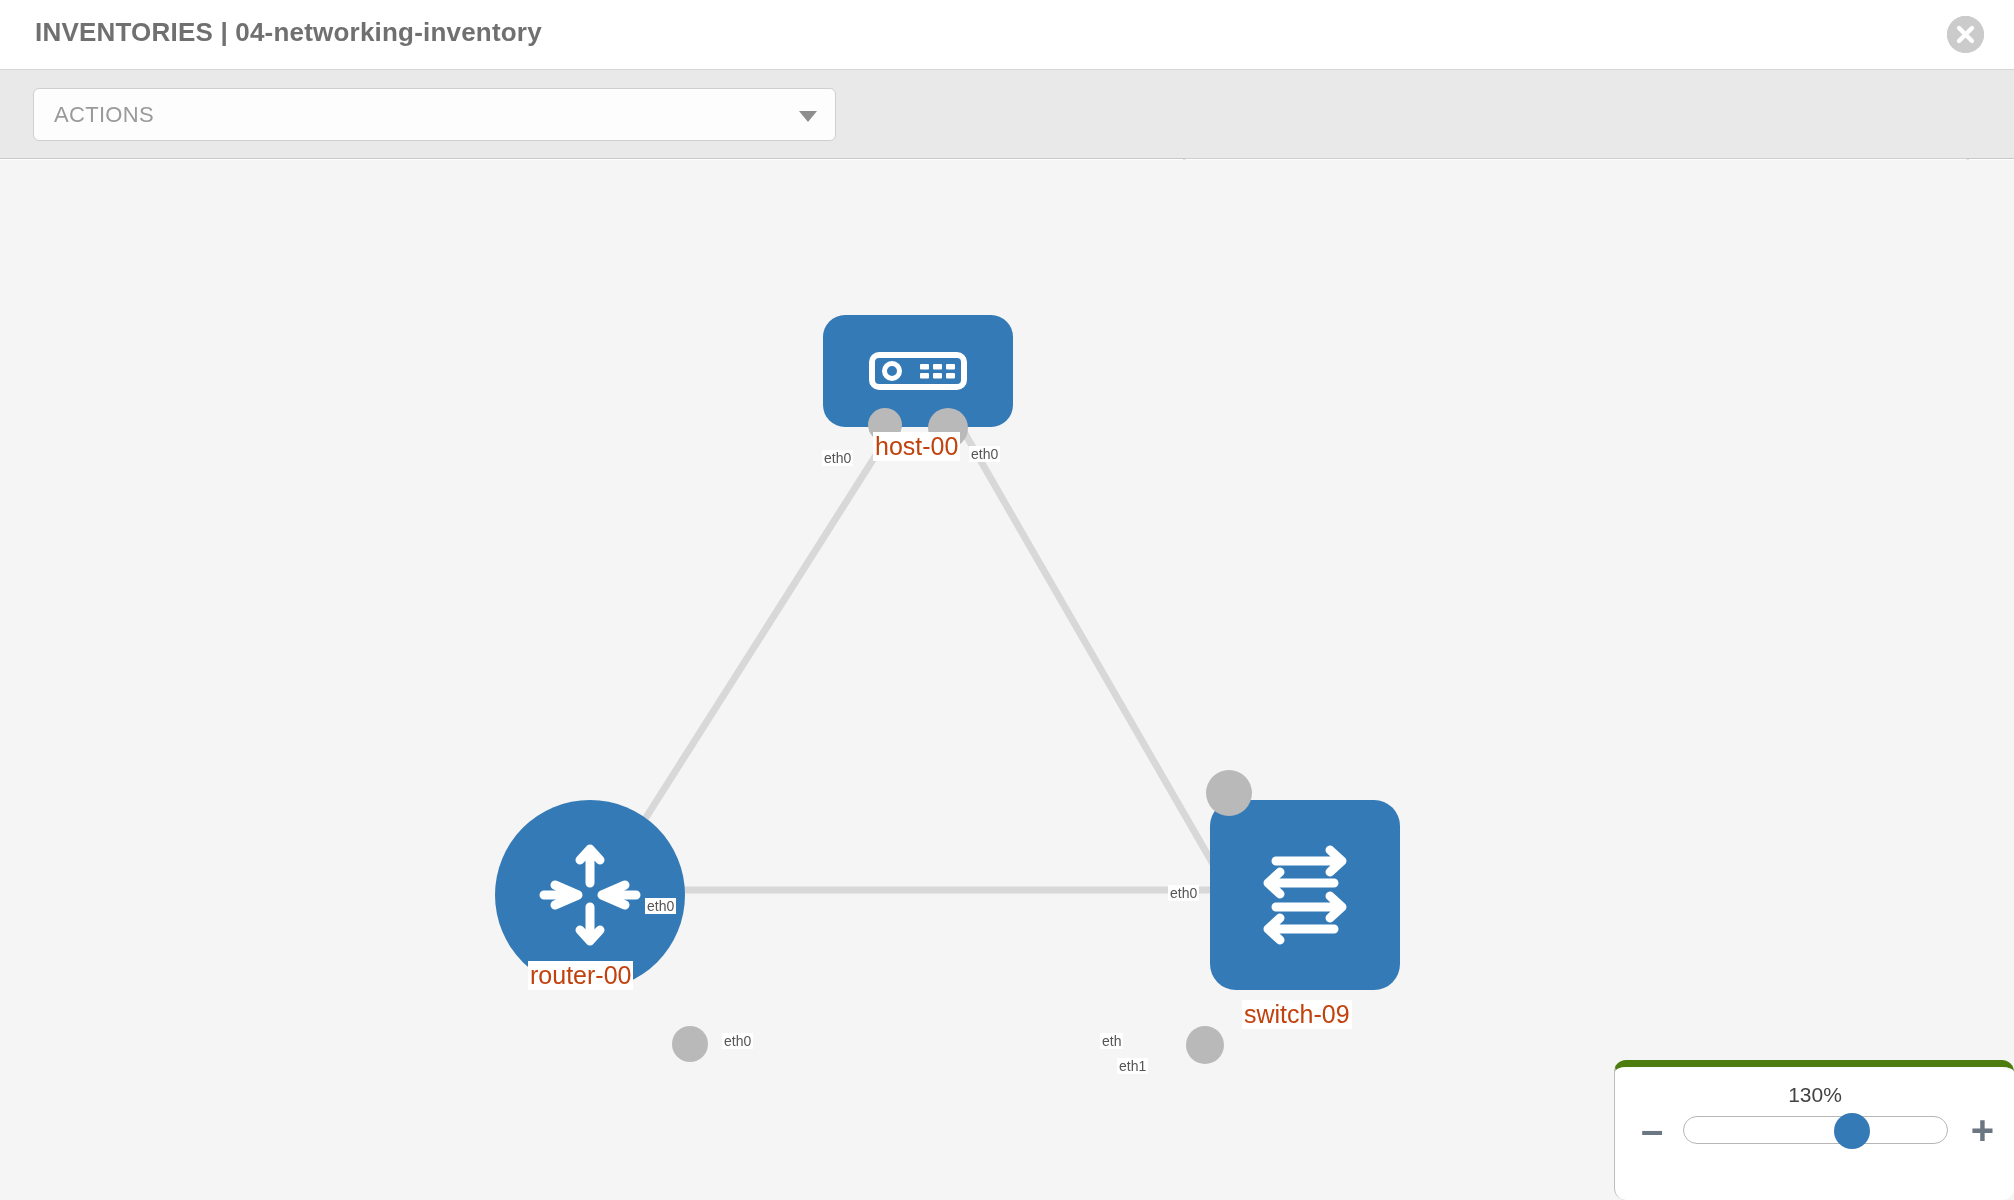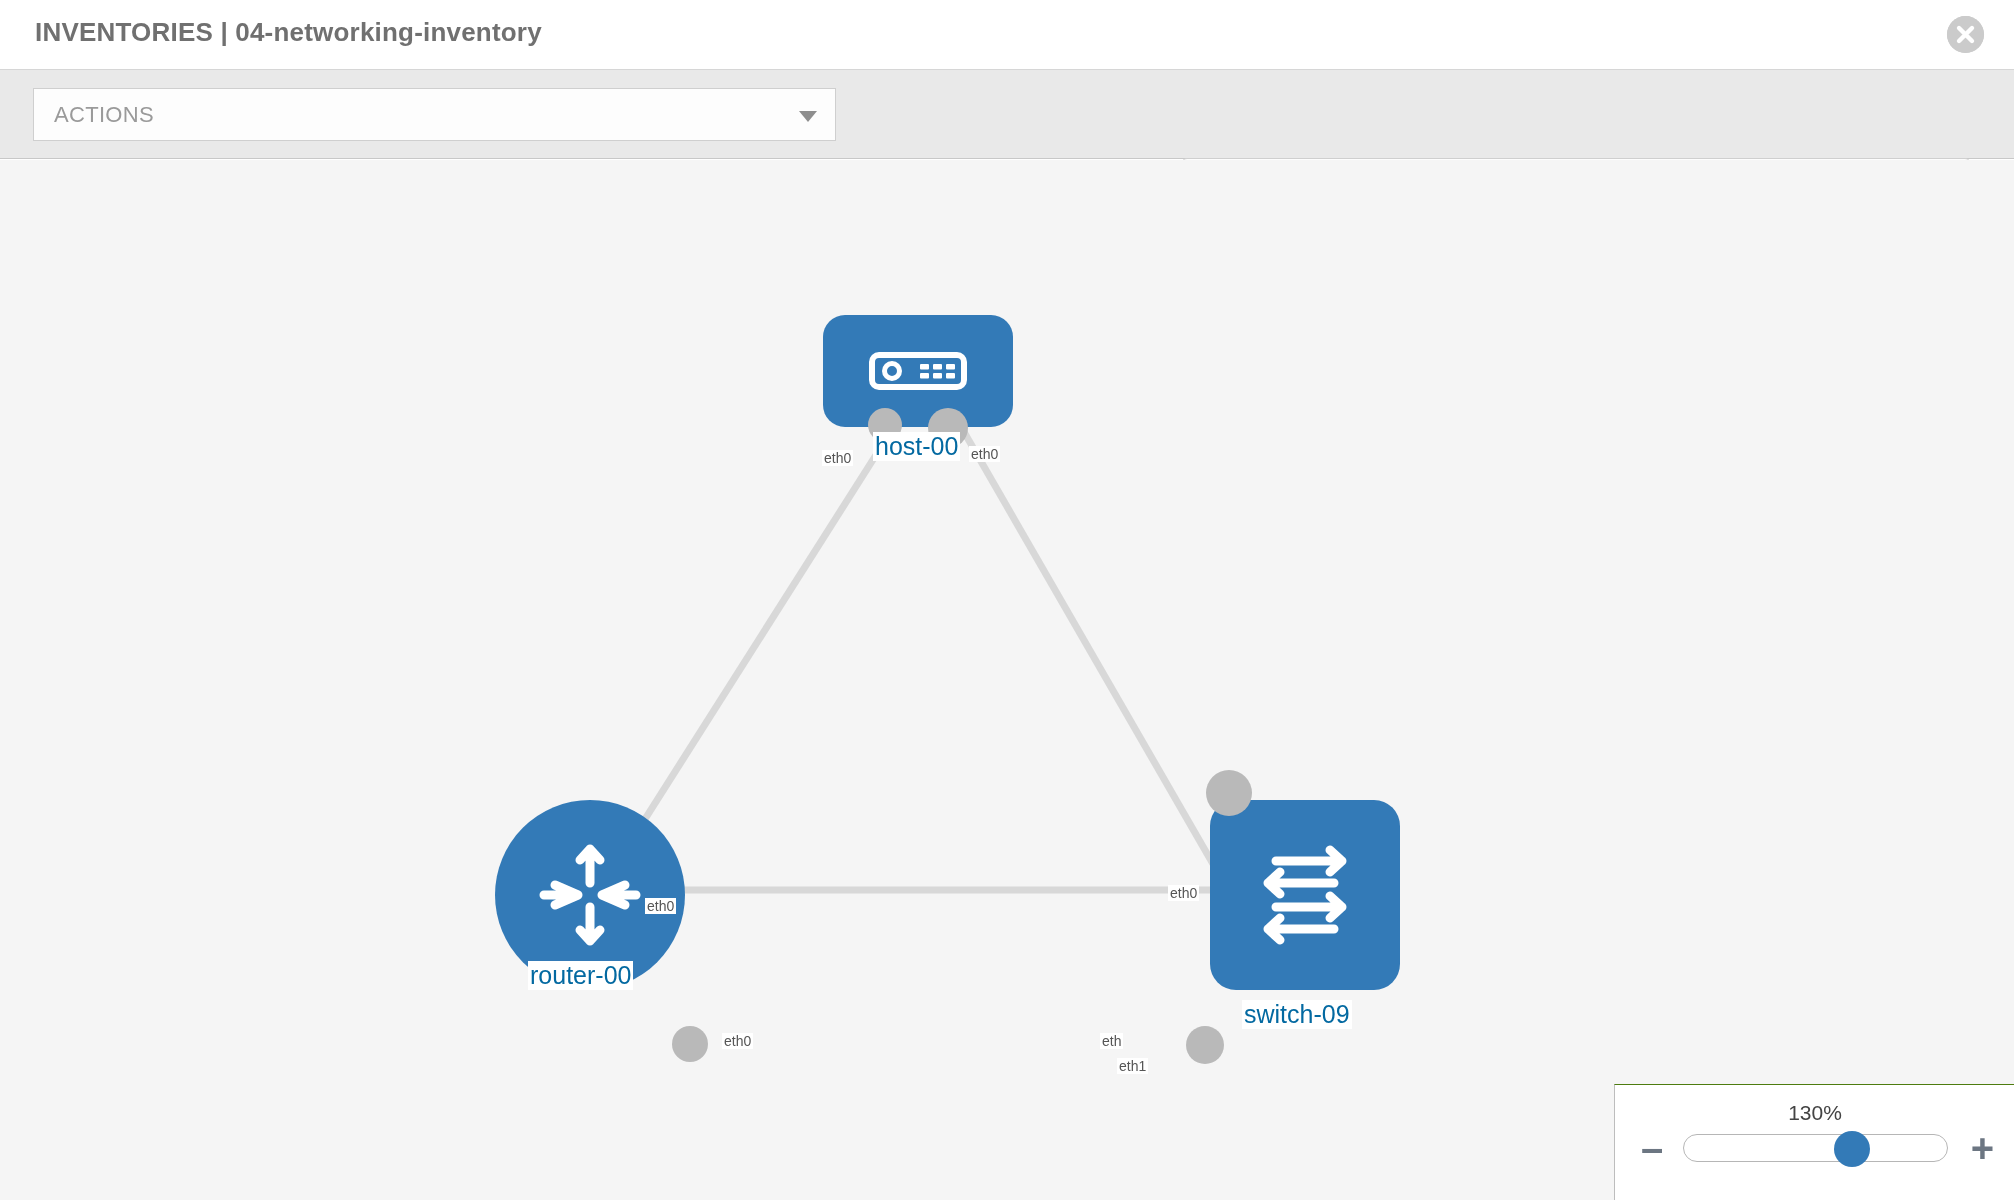--- a/index.html
+++ b/index.html
@@ -34,21 +34,21 @@
   .toolbar {
     position: absolute; top: 70px; left: 0;
     width: 2014px; height: 89px;
     background: #e9e9e9;
     border-bottom: 1px solid #c8c8c8;
   }
   .actions-select {
     position: absolute; left: 33px; top: 18px;
     width: 803px; height: 53px;
     background: #fdfdfd;
-    border: 1px solid #cfcfcf; border-radius: 0;
+    border: 1px solid #cfcfcf; border-radius: 6px;
     cursor: pointer;
   }
   .actions-label {
     position: absolute; left: 20px; top: 13px;
     font-size: 22px; color: #9a9a9a; letter-spacing: .3px;
   }
   .caret {
     position: absolute; right: 18px; top: 22px;
     width: 0; height: 0;
     border-left: 9px solid transparent;
@@ -83,43 +83,44 @@
   .topology { position: absolute; inset: 0; }
 
   .node { position: absolute; cursor: pointer; }
   .node-shape {
     position: absolute; left: 0; top: 0;
     background: #337ab7;
     display: flex; align-items: center; justify-content: center;
   }
   .node-label {
     position: absolute;
-    font-size: 25px; color: #0369a1;
+    font-size: 25px; color: #c2410c;
     background: #ffffff;
     white-space: nowrap;
     padding: 0 2px;
   }
   .iface-dot {
     position: absolute;
     background: #b9b9b9; border-radius: 50%;
   }
   .link-label {
     position: absolute;
     font-size: 14px; color: #555555;
     background: #ffffff;
     white-space: nowrap; padding: 0 2px;
   }
 
   
   .zoom-panel {
     position: absolute; right: 0; bottom: 0;
-    width: 400px; height: 116px;
-    background: #ffffff;
-    border-top: 1px solid #4d7c0f;
+    width: 400px; height: 140px;
+    background: #ffffff;
+    border-top: 7px solid #4d7c0f;
     border-left: 1px solid #bdbdbd;
+    border-radius: 12px;
   }
   .zoom-value {
     position: absolute; top: 16px; left: 0; width: 400px;
     text-align: center; font-size: 21px; color: #444444;
   }
   .zoom-minus, .zoom-plus {
     position: absolute; top: 48px;
     color: #6c7682; font-size: 40px; font-weight: bold;
     line-height: 30px; cursor: pointer; user-select: none;
   }

